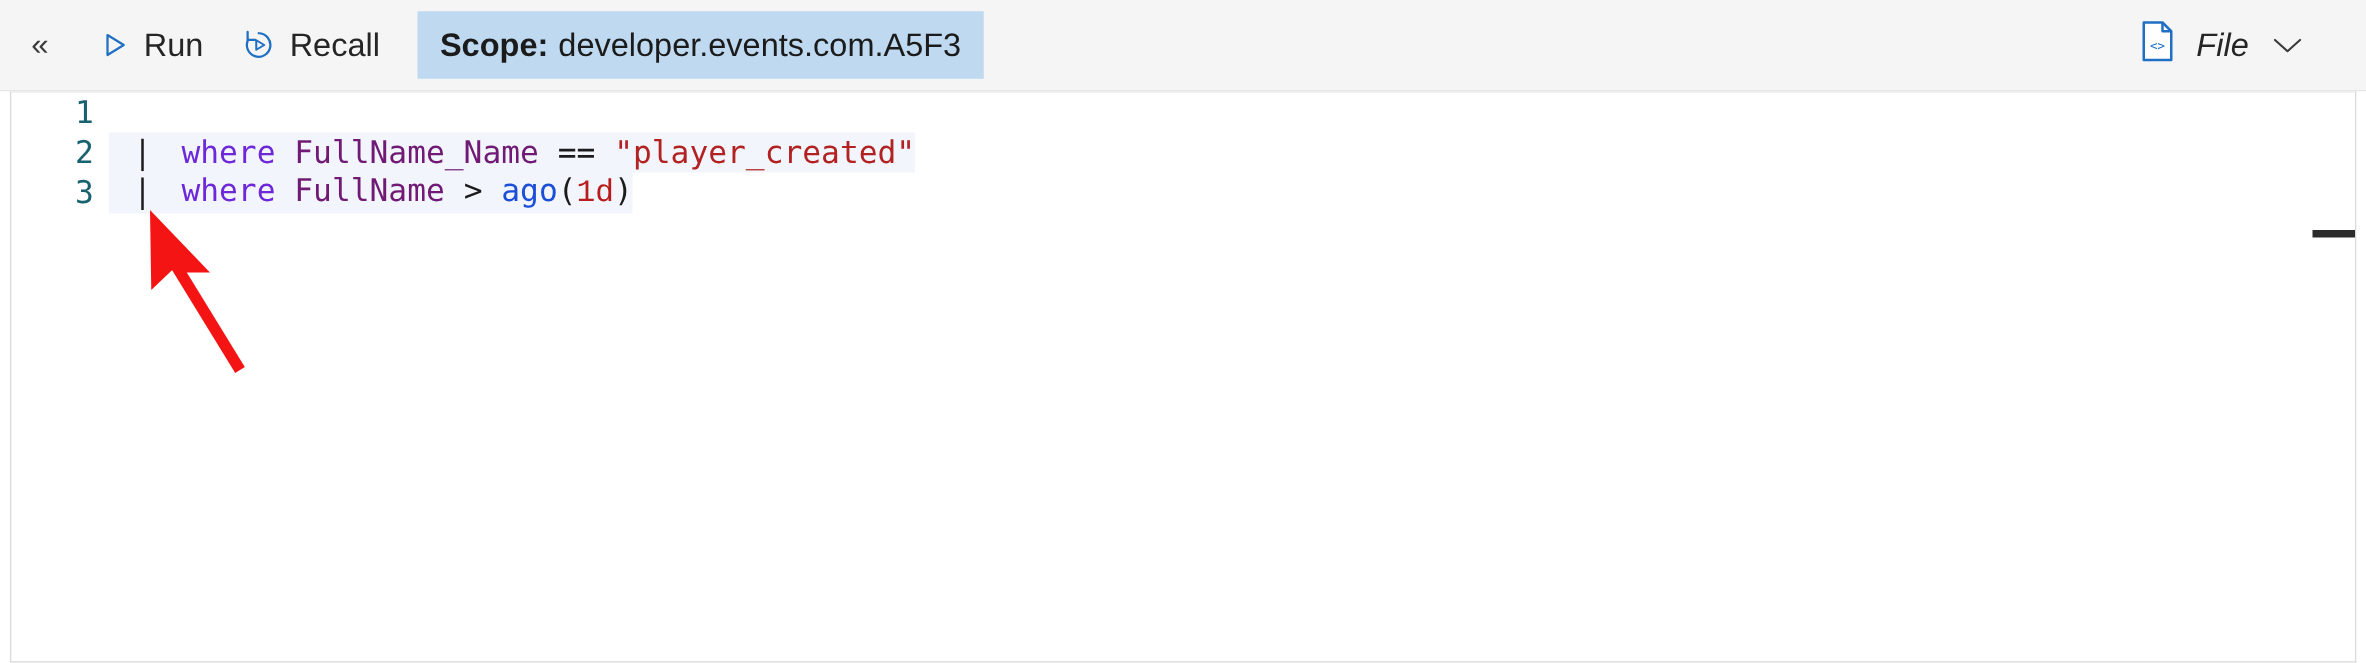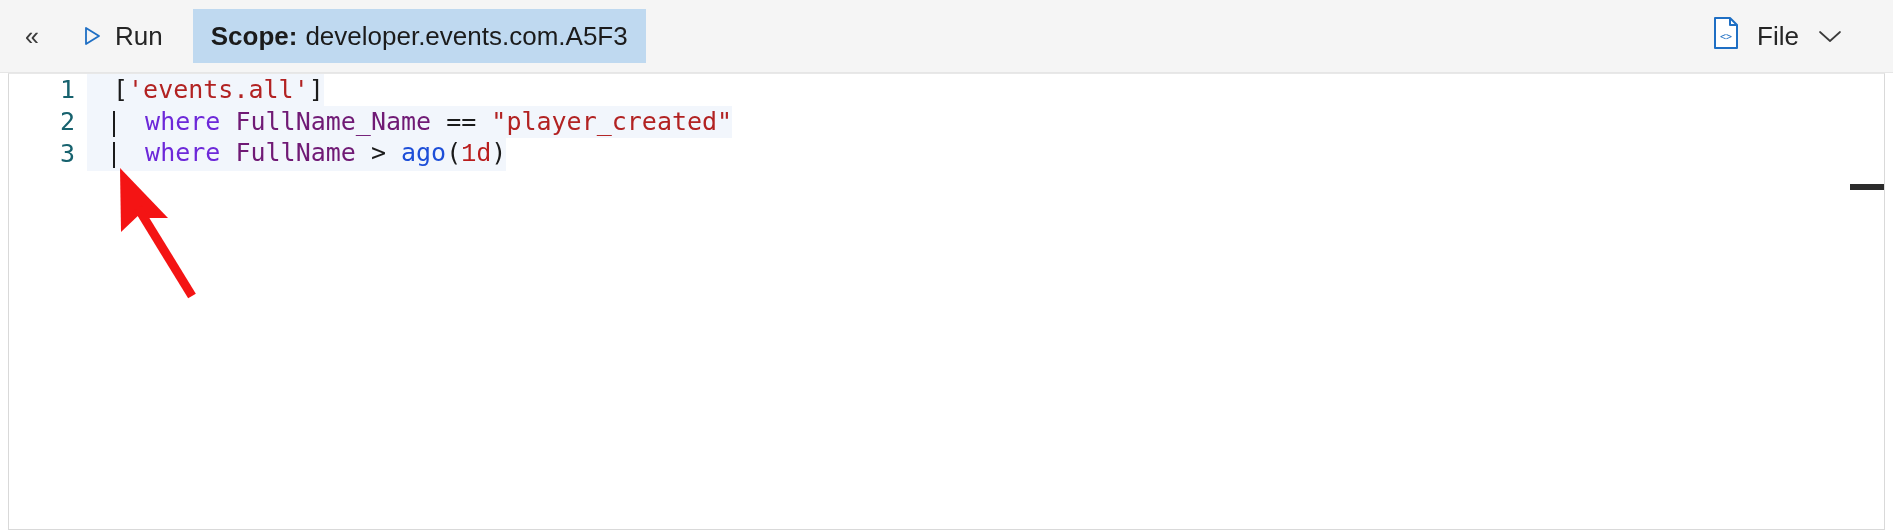--- a/index.html
+++ b/index.html
@@ -92,21 +92,21 @@
 
   .file-item {
     display: flex;
     align-items: center;
     height: 48px;
     padding: 0 10px;
     cursor: pointer;
     color: #252525;
     font-size: 26px;
   }
-  .file-item .file-label { margin-left: 16px; }
+  .file-item .file-label { margin-left: 16px; font-style: italic; }
   .file-caret {
     margin-left: 18px;
     display: flex;
     align-items: center;
   }
 
   
   .editor-wrap {
     position: relative;
     height: 457px;
@@ -209,20 +209,30 @@
 
       <div class="tb-item">
         <span class="run-icon">
           <svg width="26" height="26" viewBox="0 0 26 26">
             <polygon points="8,5 21,13 8,21" fill="none" stroke="#1f6fc4" stroke-width="1.8" stroke-linejoin="round"></polygon>
           </svg>
         </span>
         <span class="tb-label">Run</span>
       </div>
 
+      <div class="tb-item">
+        <span class="recall-icon">
+          <svg width="28" height="28" viewBox="0 0 28 28">
+            <path d="M14 4.6 A9.4 9.4 0 1 1 5.6 9.6" fill="none" stroke="#1f6fc4" stroke-width="1.8" stroke-linecap="round"></path>
+            <polyline points="5.1,3.4 5.1,9.9 11.2,9.9" fill="none" stroke="#1f6fc4" stroke-width="1.8" stroke-linecap="round" stroke-linejoin="round"></polyline>
+            <polygon points="12,10.2 18.4,14 12,17.8" fill="none" stroke="#1f6fc4" stroke-width="1.6" stroke-linejoin="round"></polygon>
+          </svg>
+        </span>
+        <span class="tb-label">Recall</span>
+      </div>
 
       <div class="scope-chip">
         <span class="scope-key">Scope:</span>
         <span class="scope-val">developer.events.com.A5F3</span>
       </div>
 
     </div>
 
     <div class="toolbar-right">
       <div class="file-item">
@@ -241,21 +251,20 @@
         </span>
       </div>
     </div>
 
   </div>
 
   <div class="editor-wrap">
     <div class="editor" id="editor">
         <div class="code-line">
           <div class="gutter">1</div>
-          <div class="line-content line-hl"><span class="tok-bracket">[</span><span class="tok-str">'events.all'</span><span class="tok-bracket">]</span></div>
         </div>
         <div class="code-line">
           <div class="gutter">2</div>
           <div class="line-content line-hl"><span class="caret-bar"></span><span>  </span><span class="tok-kw">where</span><span class="tok-op"> </span><span class="tok-col">FullName_Name</span><span class="tok-op"> == </span><span class="tok-str">"player_created"</span></div>
         </div>
         <div class="code-line">
           <div class="gutter">3</div>
           <div class="line-content line-hl"><span class="caret-bar"></span><span>  </span><span class="tok-kw">where</span><span class="tok-op"> </span><span class="tok-col">FullName</span><span class="tok-op"> &gt; </span><span class="tok-fn">ago</span><span class="tok-punct">(</span><span class="tok-num">1d</span><span class="tok-punct">)</span></div>
         </div>
       </div>

